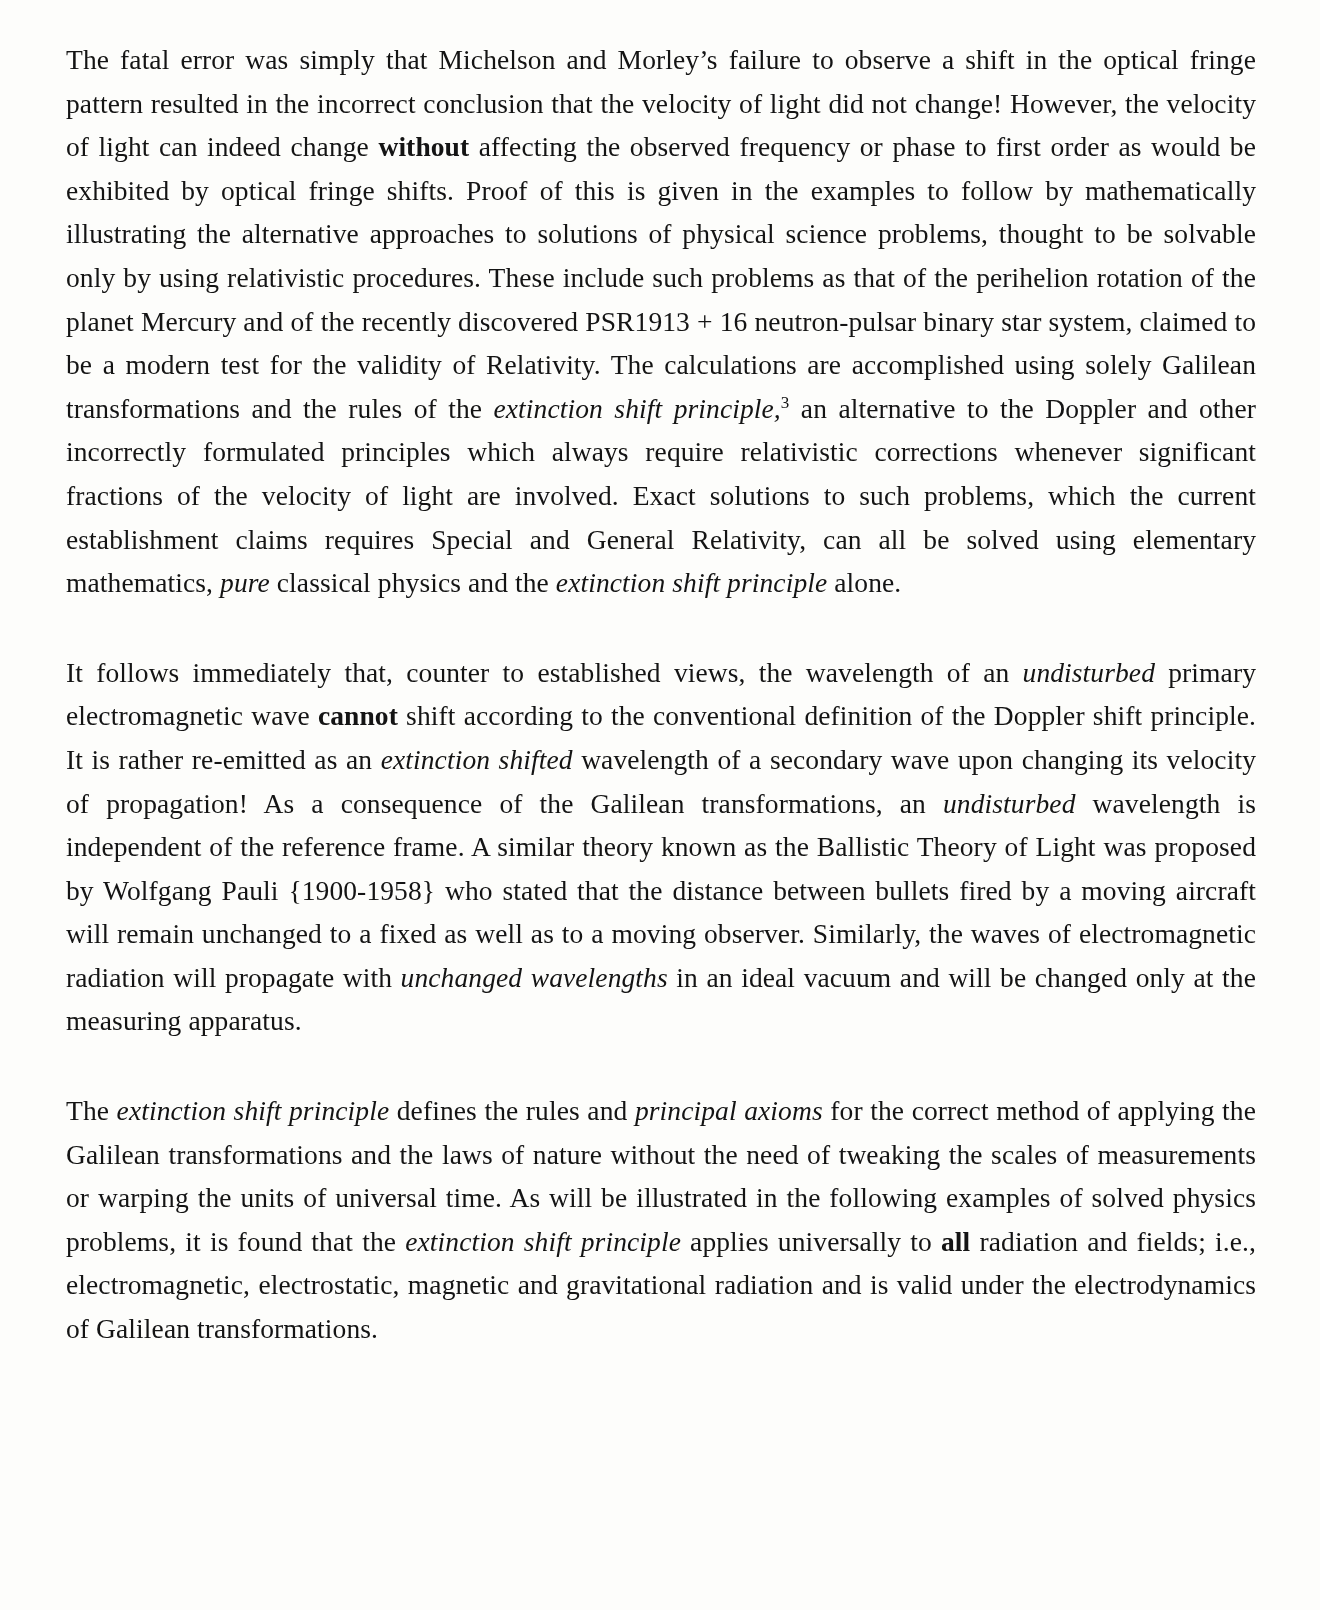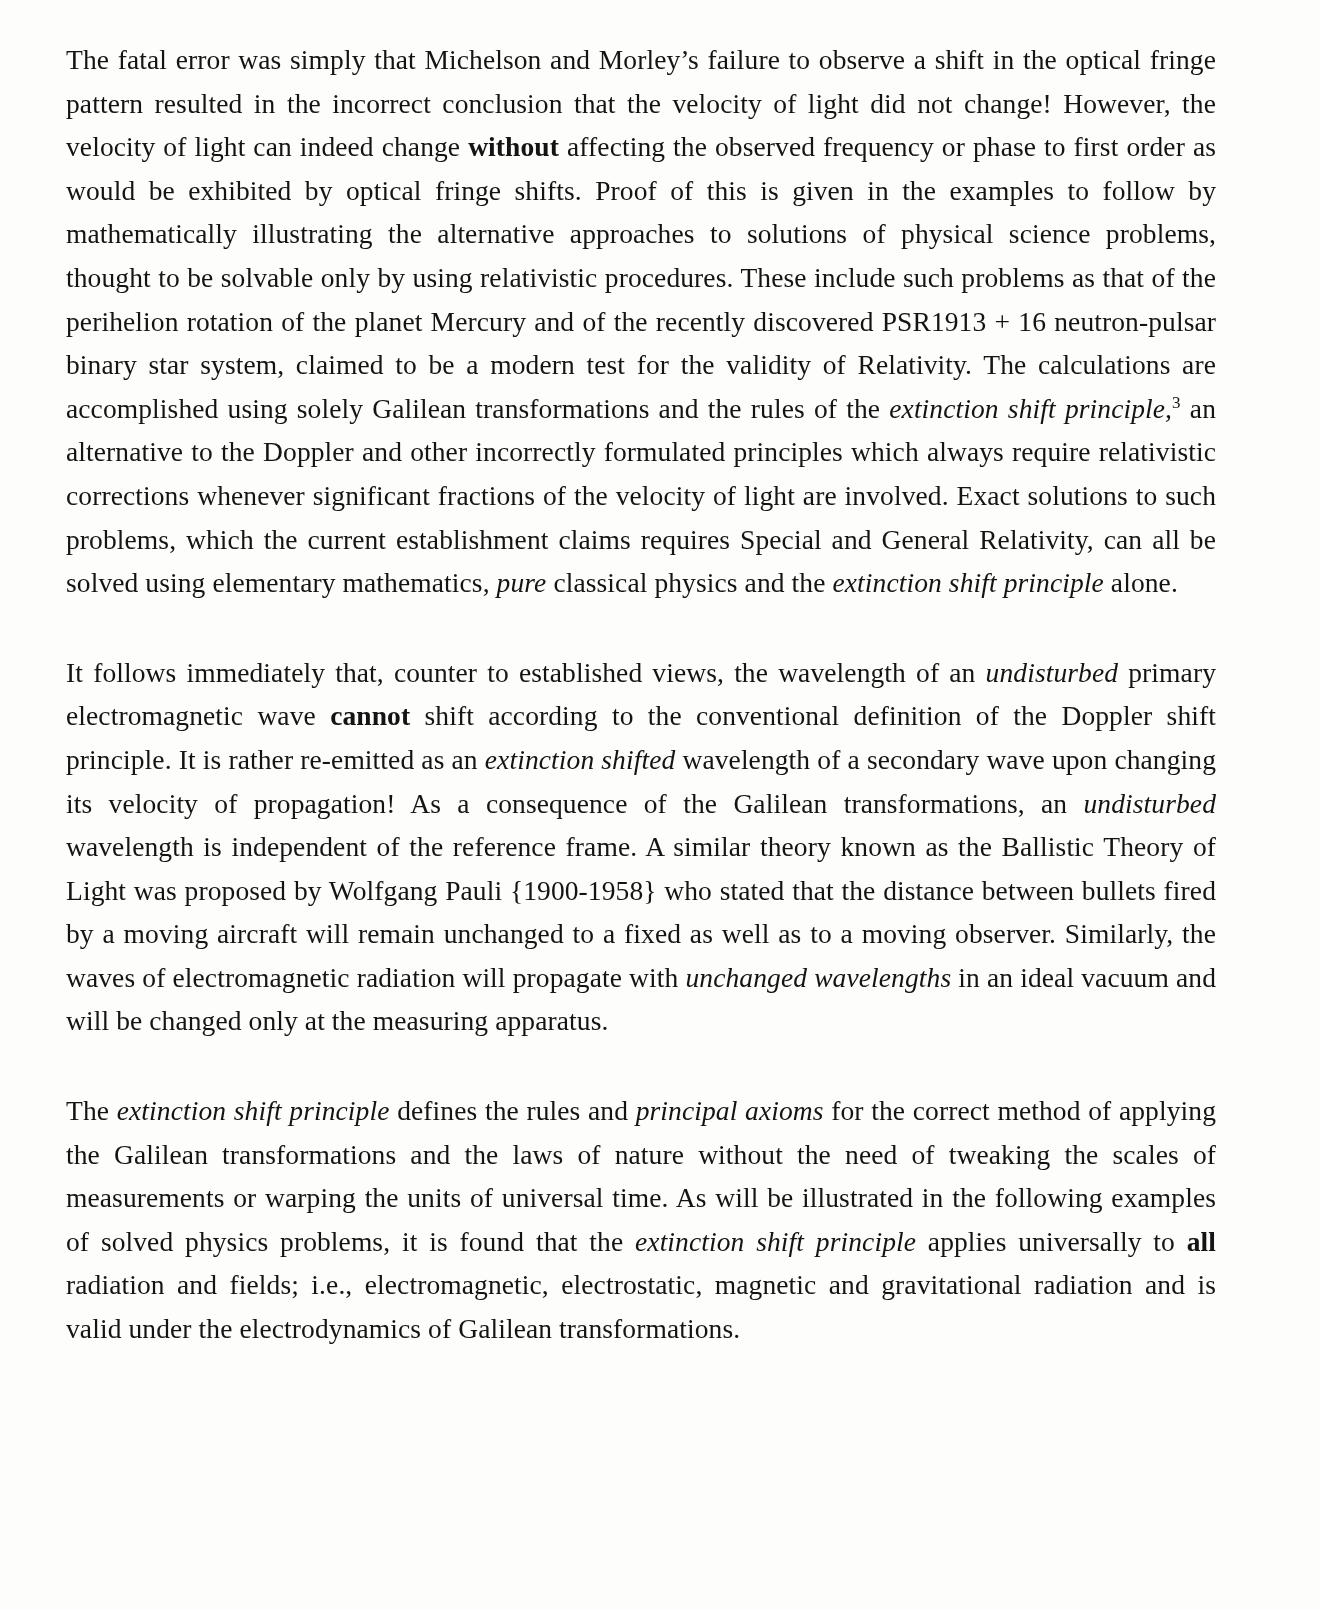--- a/index.html
+++ b/index.html
@@ -6,21 +6,21 @@
     margin: 0;
     padding: 0;
     background: #ffffff;
   }
   .page {
     position: relative;
     width: 1320px;
     height: 1610px;
     background: #fdfdfb;
     box-sizing: border-box;
-    padding: 38px 104px 0 66px;
+    padding: 38px 64px 0 66px;
     font-family: "Liberation Serif", "DejaVu Serif", serif;
     color: #141414;
   }
   .body-text {
     font-size: 27.5px;
     line-height: 43.6px;
     text-align: justify;
     text-justify: inter-word;
     letter-spacing: 0.1px;
   }

